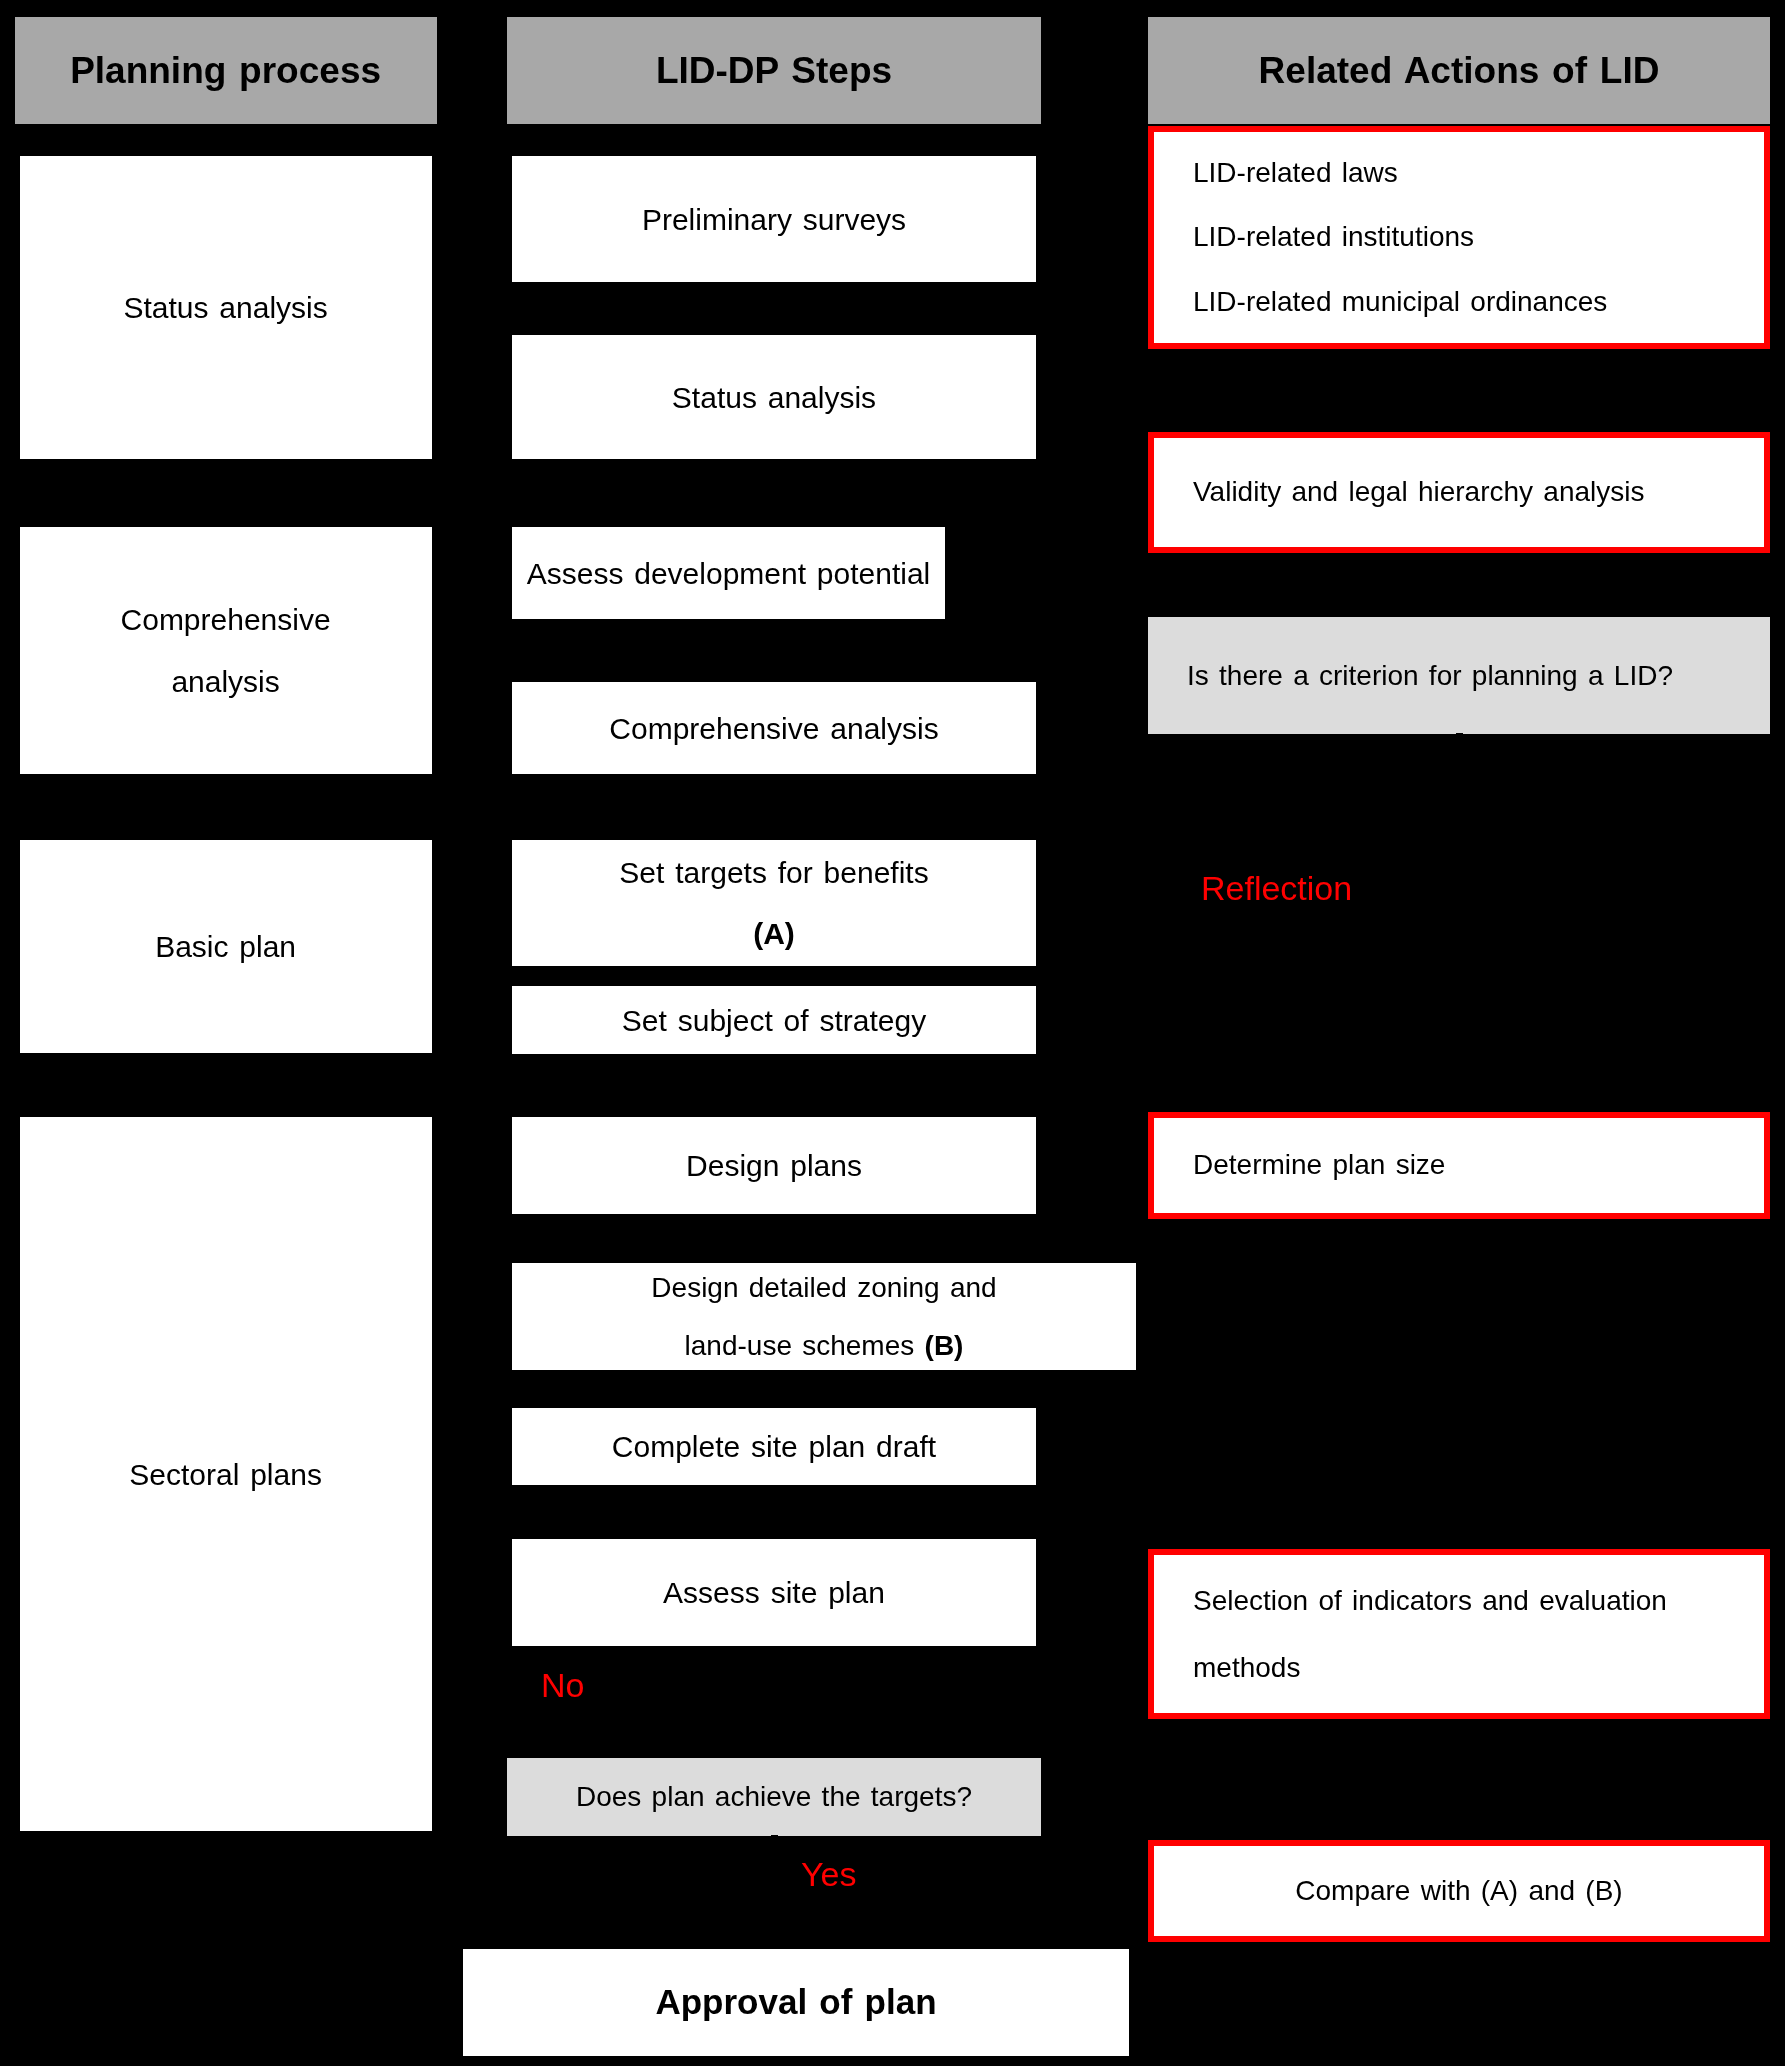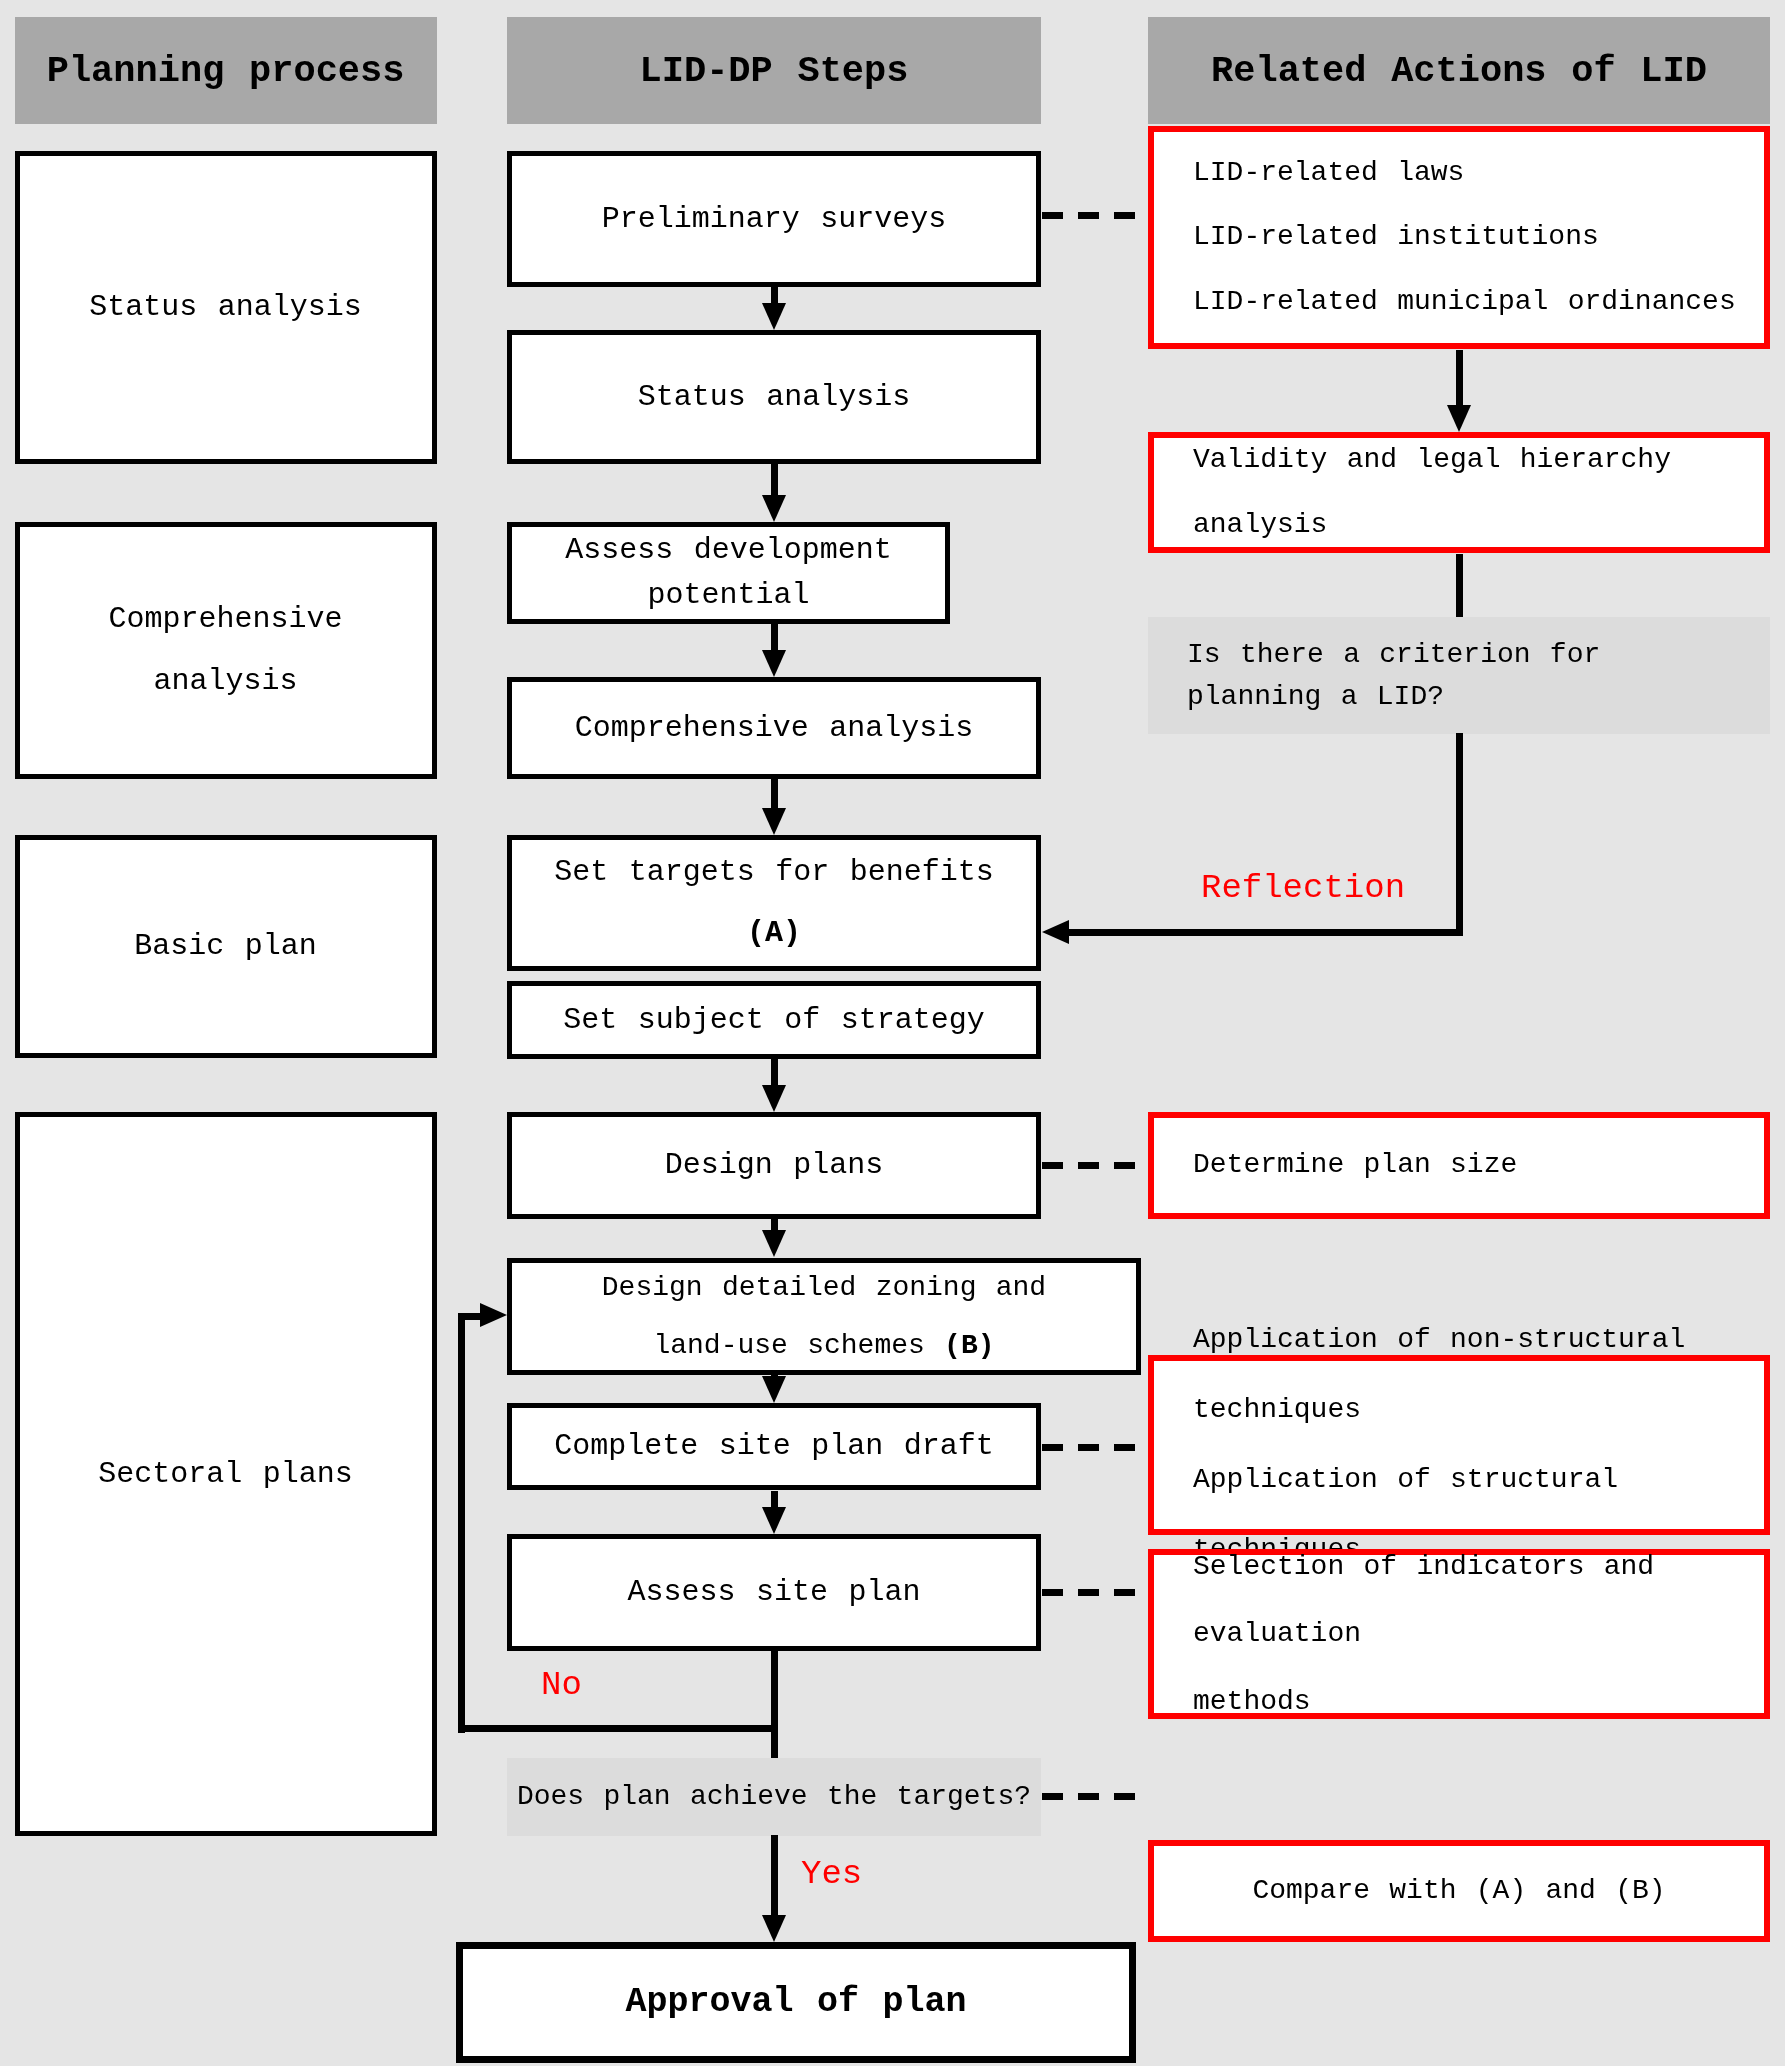--- a/index.html
+++ b/index.html
@@ -1,21 +1,21 @@
 <!DOCTYPE html>
 <html style="font-size:7.8px"><head>
 <meta charset="utf-8">
 <style>
   html,body{margin:0;padding:0;background:#ffffff;}
   #canvas{
     position:relative;
     width:1785px;
     height:2066px;
-    background:#e5e5e5;
-    font-family:Liberation Mono, monospace;
+    background:#000000;
+    font-family:Liberation Sans, sans-serif;
     color:#000000;
     word-spacing:0.32em;
   }
   .hdr{
     position:absolute;
     background:var(--header-gray,#a8a8a8);
     display:flex;align-items:center;justify-content:center;
     font-weight:bold;font-size:37px;text-align:center;
   }
   .box{
@@ -136,24 +136,20 @@
   <div class="ah-down" style="left:1447px;top:405px;"></div>
   <div class="box redbox" style="left:1148px;top:432px;width:622px;height:121px;">Validity and legal hierarchy analysis</div>
   <div class="vline" style="left:1456px;top:554px;height:63px;"></div>
   <div class="box grayfill leftal" style="left:1148px;top:617px;width:622px;height:117px;">Is there a criterion for planning a LID?</div>
   <div class="vline" style="left:1456px;top:733px;height:199px;"></div>
   <div class="hline" style="left:1069px;top:929px;width:394px;"></div>
   <div class="ah-left" style="left:1042px;top:920px;"></div>
   <div class="rlabel" style="left:1161px;top:869px;margin-left:40px;">Reflection</div>
 
   <div class="box redbox" style="left:1148px;top:1112px;width:622px;height:107px;">Determine plan size</div>
-  <div class="box redbox" style="left:1148px;top:1355px;width:622px;height:180px;line-height:2.5;">
-    <div>Application of non-structural techniques</div>
-    <div>Application of structural techniques</div>
-  </div>
   <div class="box redbox" style="left:1148px;top:1549px;width:622px;height:170px;line-height:2.4;">
     <div>Selection of indicators and evaluation</div>
     <div>methods</div>
   </div>
   <div class="box redbox center" style="left:1148px;top:1840px;width:622px;height:102px;">Compare with (A) and (B)</div>
 
 </div>
 
 
 </body></html>

